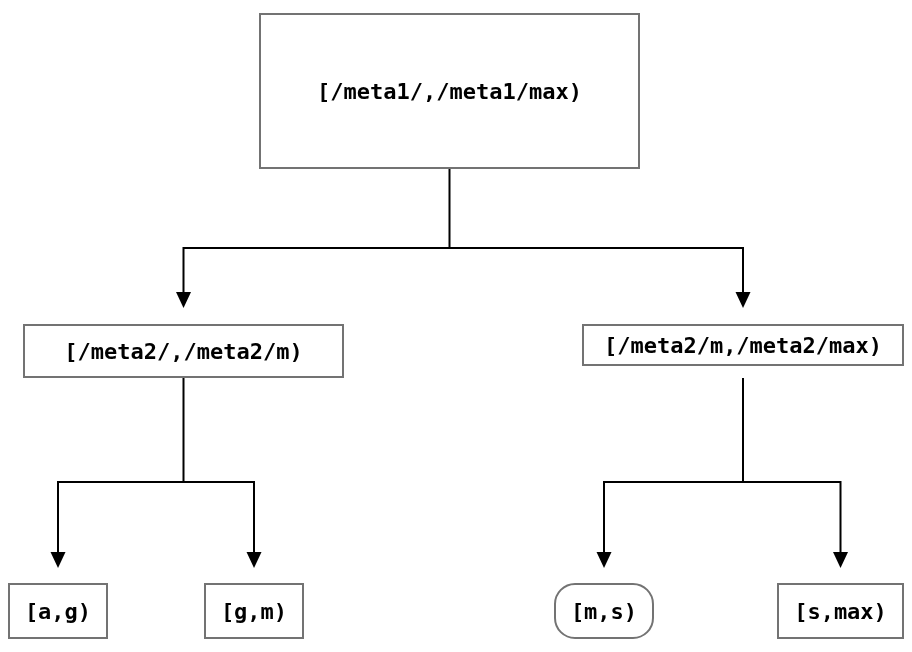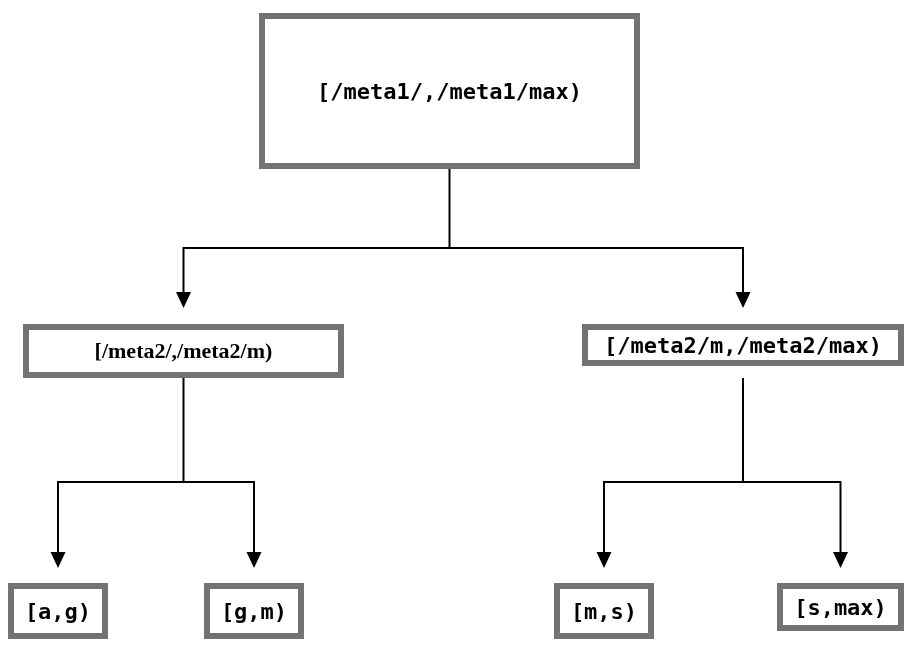--- a/index.html
+++ b/index.html
@@ -29,37 +29,37 @@
     stroke-width: 2;
     fill: none;
   }
   .arrowhead {
     fill: #000000;
     stroke: none;
   }
   .node {
     position: absolute;
     box-sizing: border-box;
-    border: 6px solid #737373;
+    border: 2px solid #737373;
     background: #ffffff;
     display: flex;
     align-items: center;
     justify-content: center;
     font-size: 22px;
     font-weight: bold;
     letter-spacing: 0;
     white-space: nowrap;
   }
   .node-root   { left: 259px; top: 13px;  width: 381px; height: 156px; }
-  .node-l2a    { left: 23px;  top: 324px; width: 321px; height: 54px; font-family: Liberation Serif, serif;  }
+  .node-l2a    { left: 23px;  top: 324px; width: 321px; height: 54px;  }
   .node-l2b    { left: 582px; top: 324px; width: 322px; height: 42px;  }
   .node-leaf1  { left: 8px;   top: 583px; width: 100px; height: 56px;  }
   .node-leaf2  { left: 204px; top: 583px; width: 100px; height: 56px;  }
-  .node-leaf3  { left: 554px; top: 583px; width: 100px; height: 56px;  }
-  .node-leaf4  { left: 777px; top: 583px; width: 127px; height: 48px;  }
+  .node-leaf3  { left: 554px; top: 583px; width: 100px; height: 56px; border-radius: 21px;  }
+  .node-leaf4  { left: 777px; top: 583px; width: 127px; height: 56px;  }
 </style>
 </head>
 <body>
 
 <div class="canvas">
 
   <svg class="edges-svg" width="912" height="652" viewBox="0 0 912 652" xmlns="http://www.w3.org/2000/svg">
 
     <path class="edge-line" d="M449.5 169 L449.5 248 M183.5 248 L743 248 M183.5 247 L183.5 293 M743 247 L743 293"></path>
     <polygon class="arrowhead" points="176,292 191,292 183.5,308"></polygon>

